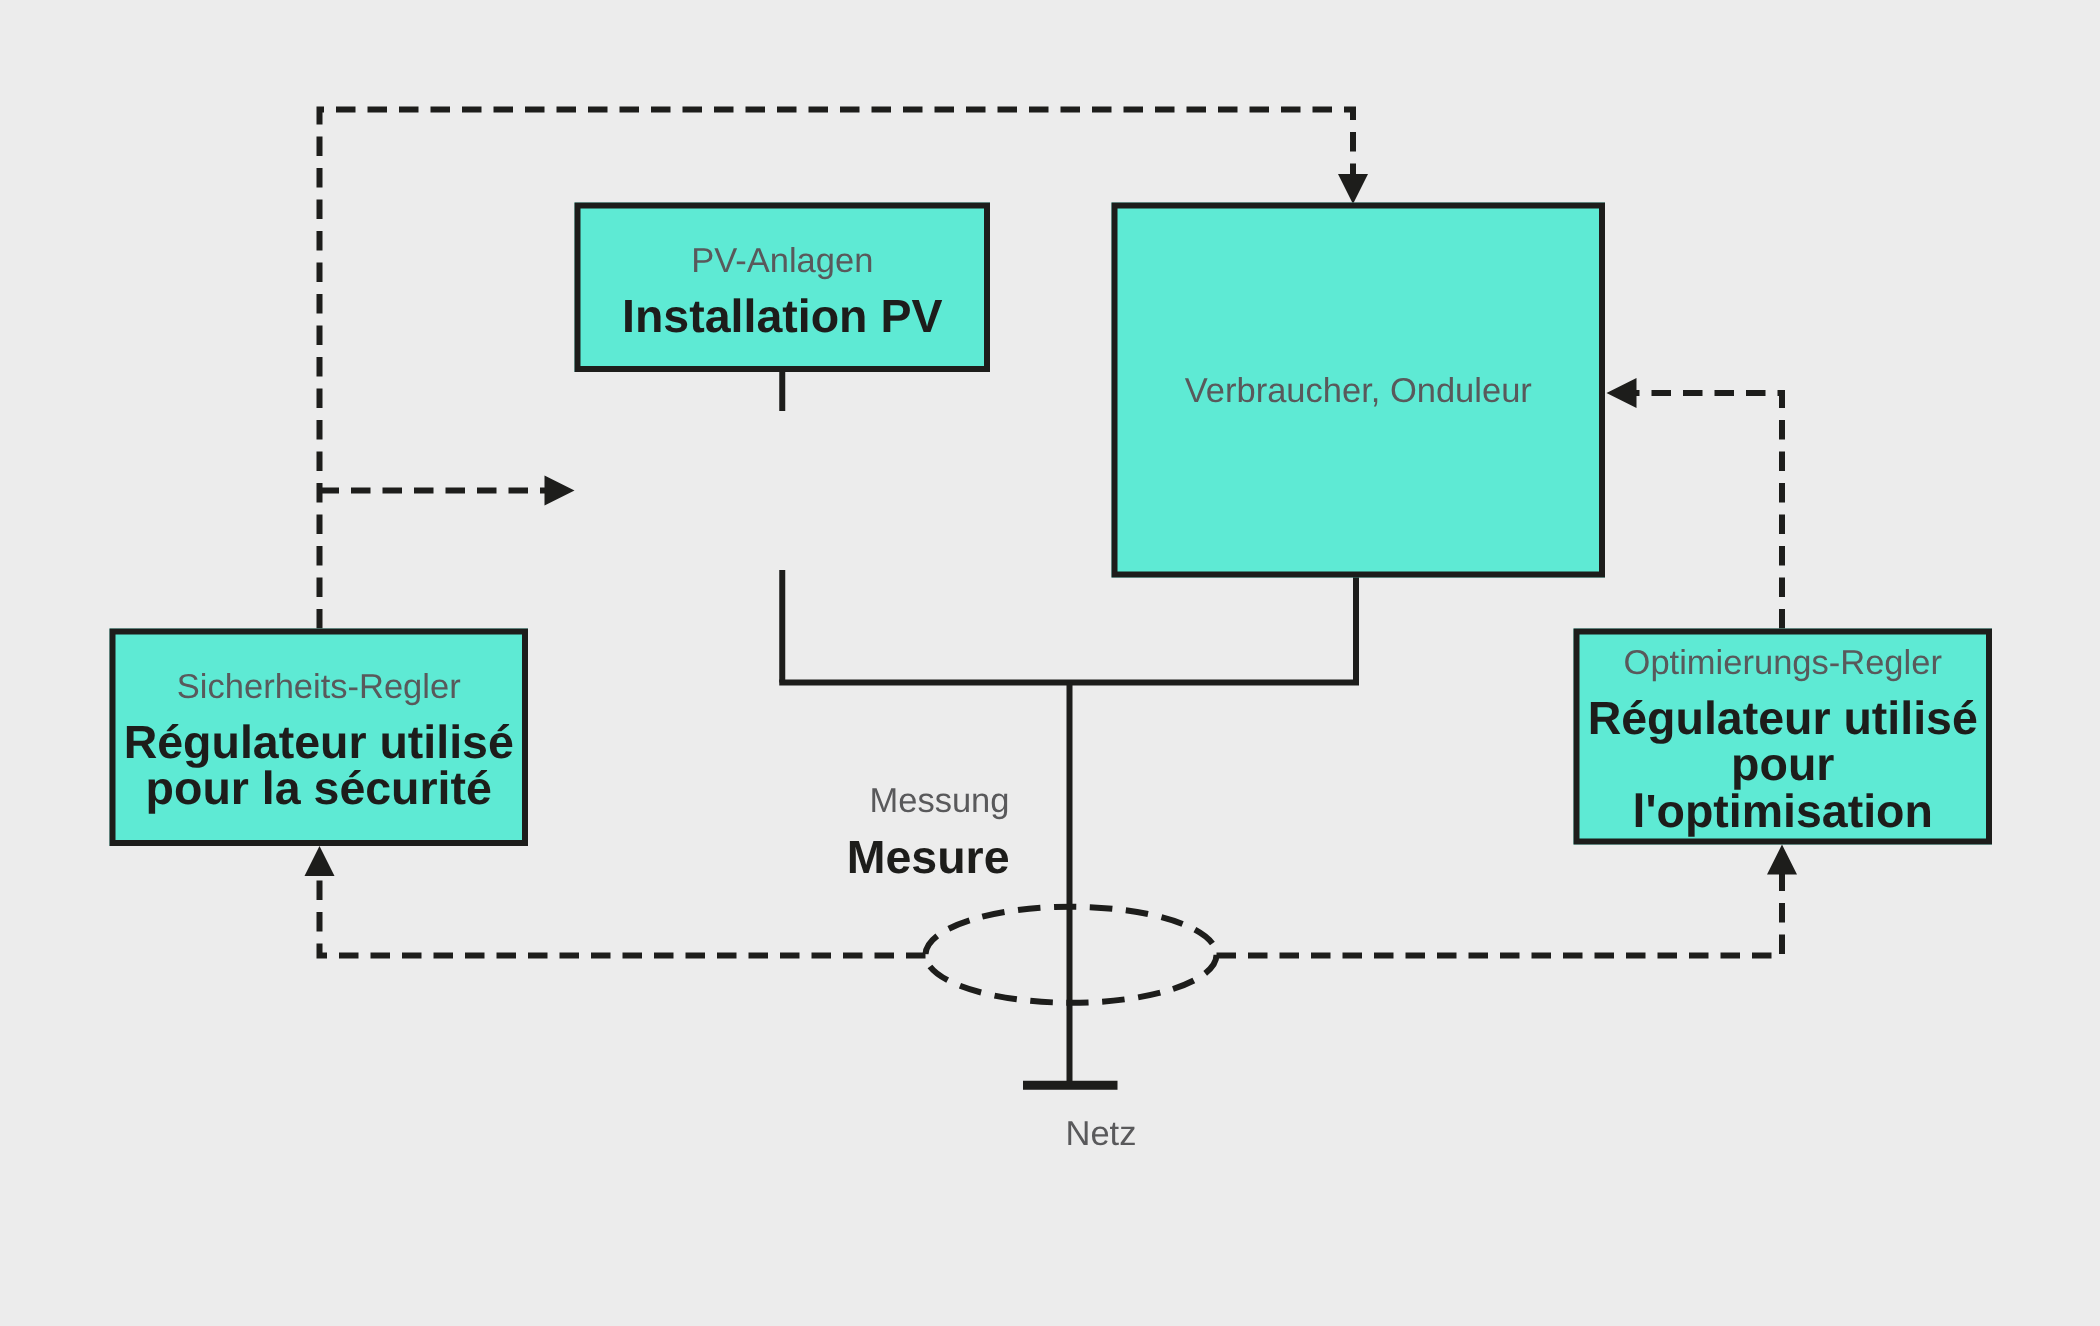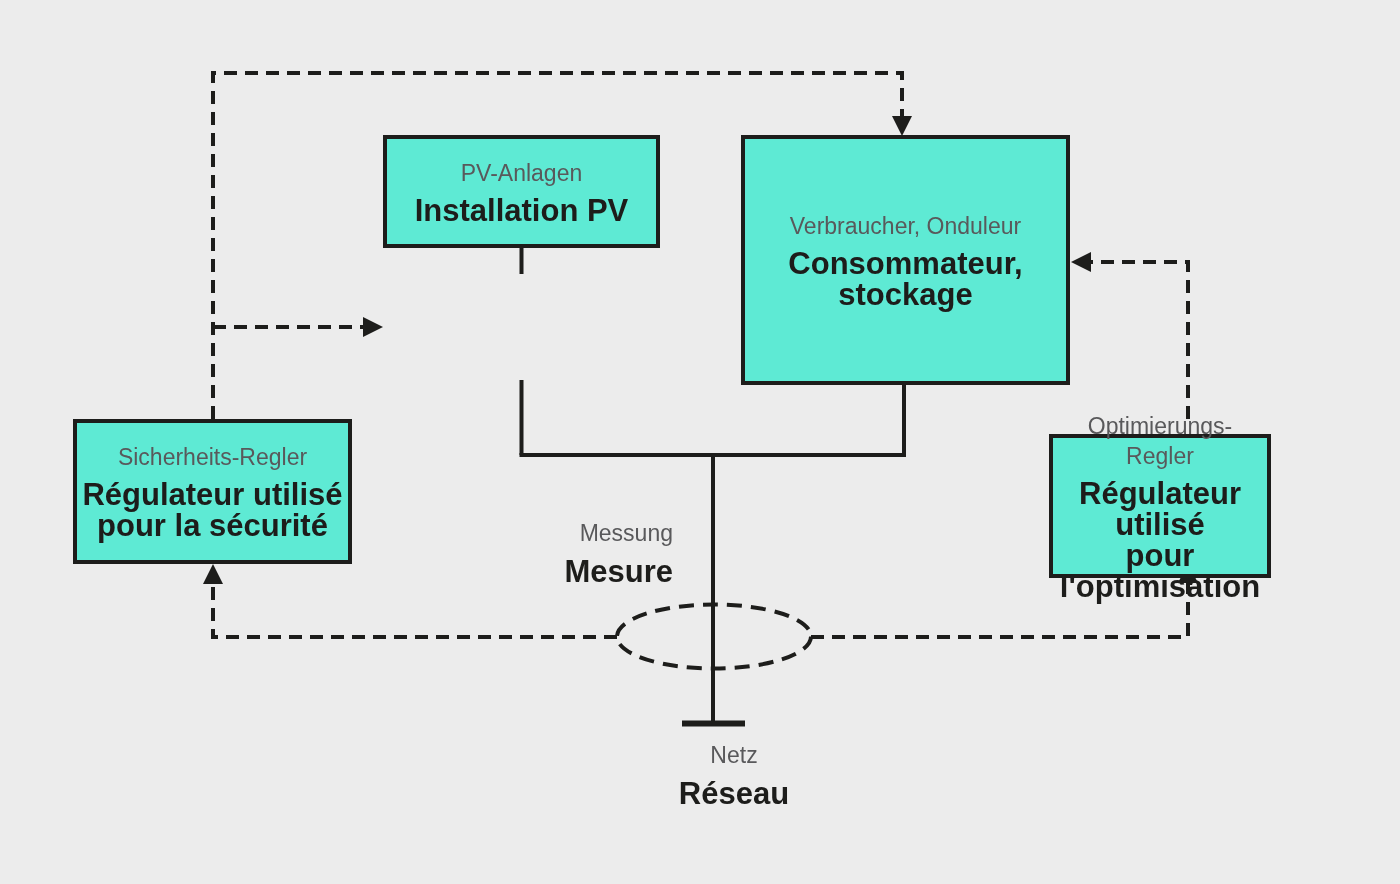--- a/index.html
+++ b/index.html
@@ -92,39 +92,36 @@
   </svg>
 
   <div class="box" style="left:383px; top:135px; width:277px; height:113px;">
     <div class="de">PV-Anlagen</div>
     <div class="fr">Installation PV</div>
   </div>
 
 
   <div class="box" style="left:741px; top:135px; width:329px; height:250px;">
     <div class="de">Verbraucher, Onduleur</div>
-    <div class="fr">Consommateur,
-stockage</div>
   </div>
 
   <div class="box" style="left:73px; top:419px; width:279px; height:145px;">
     <div class="de">Sicherheits-Regler</div>
     <div class="fr">Régulateur utilisé
 pour la sécurité</div>
   </div>
 
-  <div class="box" style="left:1049px; top:434px; width:222px; height:144px;">
+  <div class="box" style="left:1049px; top:419px; width:279px; height:144px;">
     <div class="de">Optimierungs-Regler</div>
     <div class="fr">Régulateur utilisé
 pour l'optimisation</div>
   </div>
 
   <div class="freelabel align-right" style="right:727px; top:518px; width:300px;">
     <div class="de">Messung</div>
     <div class="fr">Mesure</div>
   </div>
 
   <div class="freelabel align-center" style="left:634px; top:740px; width:200px;">
     <div class="de">Netz</div>
-    <div class="fr">Réseau</div>
   </div>
 
 </div>
 
 </body></html>

